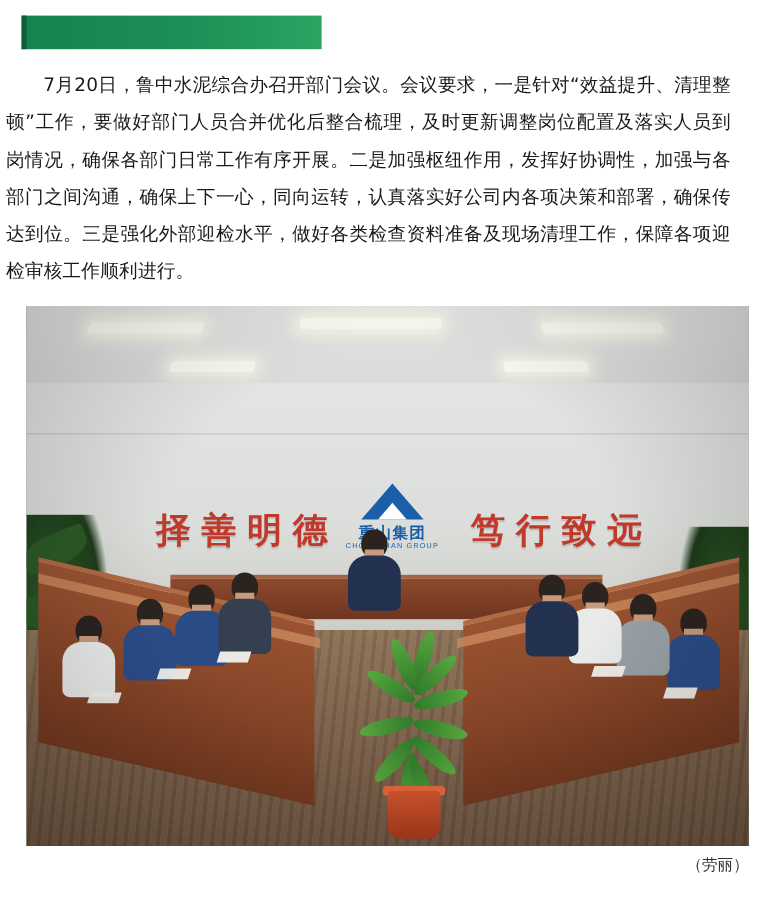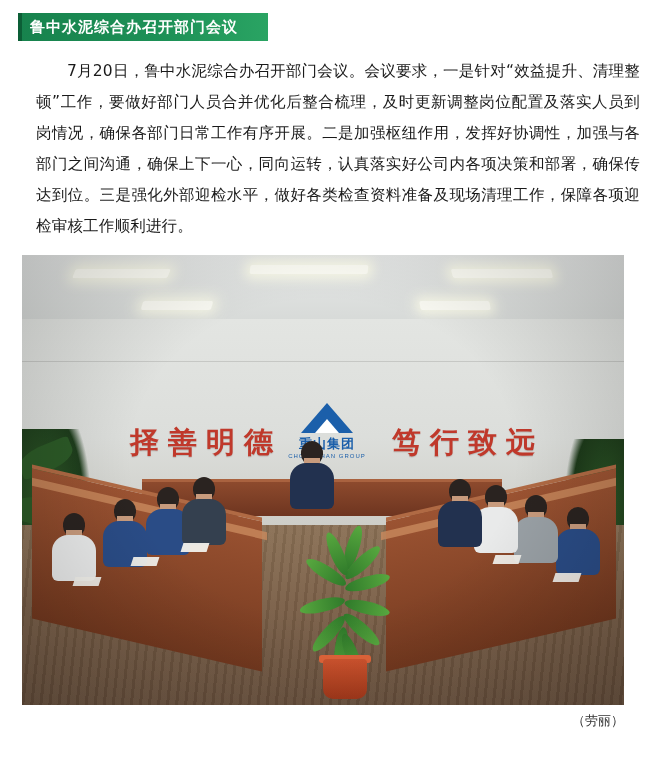--- a/index.html
+++ b/index.html
@@ -47,21 +47,21 @@
     position: absolute;
     left: 0;
     top: 0;
     width: 4px;
     height: 28px;
     background: #0c5e36;
   }
   
   .body-text {
     position: absolute;
-    left: 36px;
+    left: 5px;
     top: 56px;
     width: 604px;
     font-size: 15.5px;
     line-height: 31px;
     color: #1a1a1a;
     text-align: justify;
     text-justify: inter-ideograph;
     font-family: "DejaVu Sans", "Liberation Sans", sans-serif;
     letter-spacing: 0.2px;
   }
@@ -308,21 +308,20 @@
     font-family: "DejaVu Sans", "Liberation Sans", sans-serif;
   }
 </style>
 </head>
 <body>
 
 <div class="page">
 
   <div class="title-bar">
     <span class="title-accent"></span>
-    <span class="title-text">鲁中水泥综合办召开部门会议</span>
   </div>
 
   <div class="body-text">
     <span class="indent"></span><span>7月20日，鲁中水泥综合办召开部门会议。会议要求，一是针对“效益提升、清理整顿”工作，要做好部门人员合并优化后整合梳理，及时更新调整岗位配置及落实人员到岗情况，确保各部门日常工作有序开展。二是加强枢纽作用，发挥好协调性，加强与各部门之间沟通，确保上下一心，同向运转，认真落实好公司内各项决策和部署，确保传达到位。三是强化外部迎检水平，做好各类检查资料准备及现场清理工作，保障各项迎检审核工作顺利进行。</span>
   </div>
 
   <div class="photo-wrap">
     <div class="photo">
 
       <div class="ceiling">

